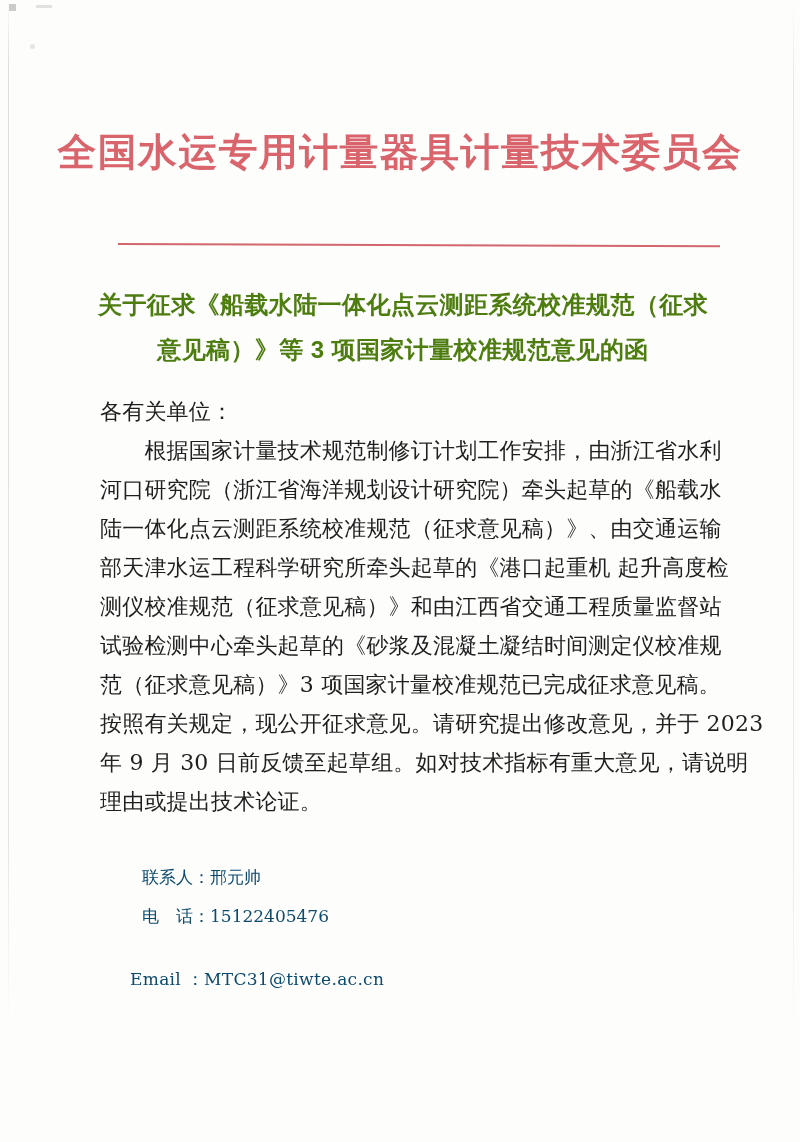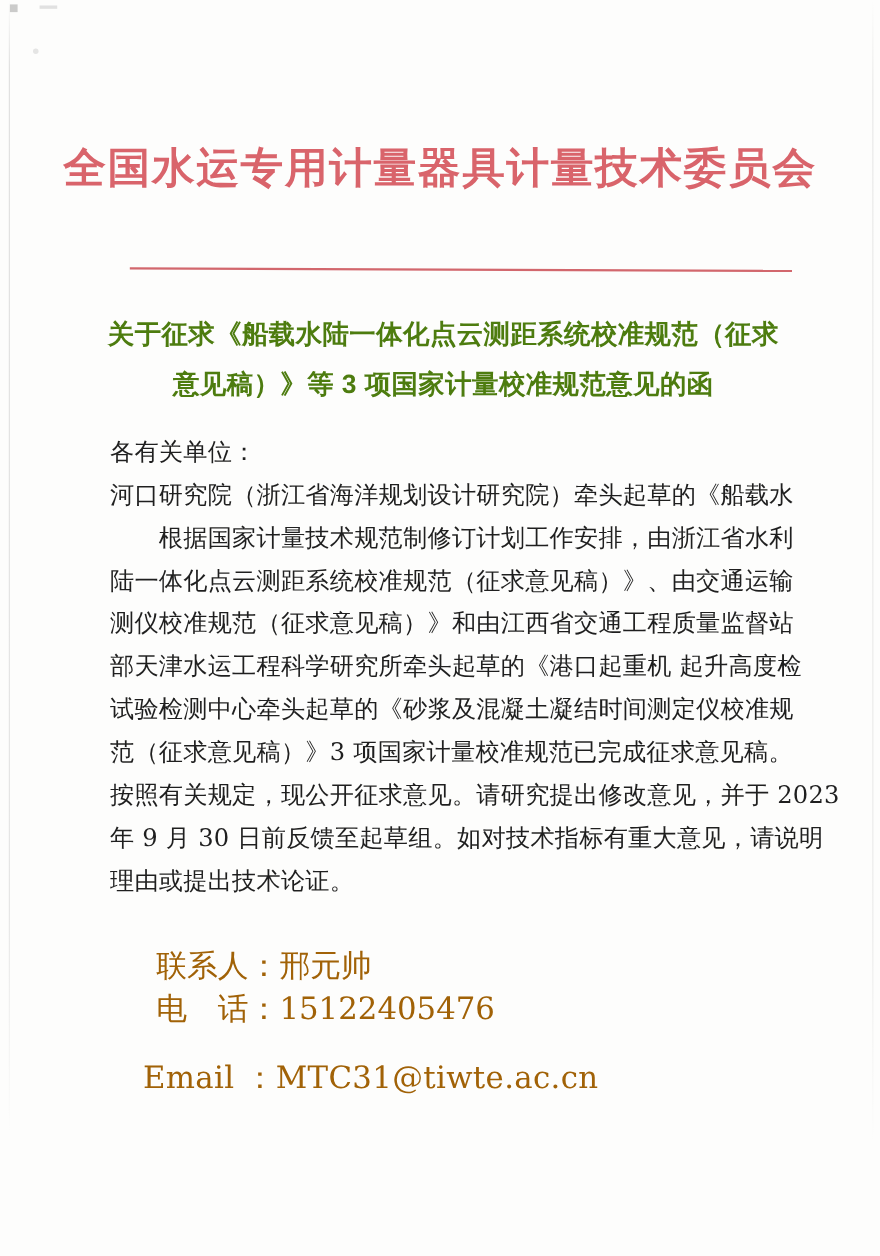--- a/index.html
+++ b/index.html
@@ -149,23 +149,23 @@
   }
   .salutation { display: block; white-space: nowrap; }
 
   
   .contact-block {
     position: absolute;
     left: 100px;
     top: 858px;
     width: 560px;
     font-family: "DejaVu Serif", "Liberation Serif", serif;
-    font-size: 28px;
+    font-size: 17px;
     line-height: 39px;
-    color: #a16207;
+    color: #0c4a6e;
   }
   .contact-row {
     display: block;
     white-space: nowrap;
     padding-left: 42px;
   }
   .contact-row.email-row {
     padding-left: 30px;
     letter-spacing: .3px;
     margin-top: 24px;
@@ -191,25 +191,25 @@
 
   <div class="red-rule"></div>
 
   <div class="doc-title">
     <span class="title-line">关于征求《船载水陆一体化点云测距系统校准规范（征求</span>
     <span class="title-line title-line-2">意见稿）》等 3 项国家计量校准规范意见的函</span>
   </div>
 
   <div class="body-block">
     <span class="salutation">各有关单位：</span>
+    <span class="body-line">　　根据国家计量技术规范制修订计划工作安排，由浙江省水利</span>
     <span class="body-line">河口研究院（浙江省海洋规划设计研究院）牵头起草的《船载水</span>
-    <span class="body-line">　　根据国家计量技术规范制修订计划工作安排，由浙江省水利</span>
     <span class="body-line">陆一体化点云测距系统校准规范（征求意见稿）》、由交通运输</span>
+    <span class="body-line">部天津水运工程科学研究所牵头起草的《港口起重机 起升高度检</span>
     <span class="body-line">测仪校准规范（征求意见稿）》和由江西省交通工程质量监督站</span>
-    <span class="body-line">部天津水运工程科学研究所牵头起草的《港口起重机 起升高度检</span>
     <span class="body-line">试验检测中心牵头起草的《砂浆及混凝土凝结时间测定仪校准规</span>
     <span class="body-line">范（征求意见稿）》3 项国家计量校准规范已完成征求意见稿。</span>
     <span class="body-line">按照有关规定，现公开征求意见。请研究提出修改意见，并于 2023</span>
     <span class="body-line">年 9 月 30 日前反馈至起草组。如对技术指标有重大意见，请说明</span>
     <span class="body-line">理由或提出技术论证。</span>
   </div>
 
   <div class="contact-block">
     <span class="contact-row">
       <span class="contact-label">联系人：</span><span class="contact-value">邢元帅</span>

